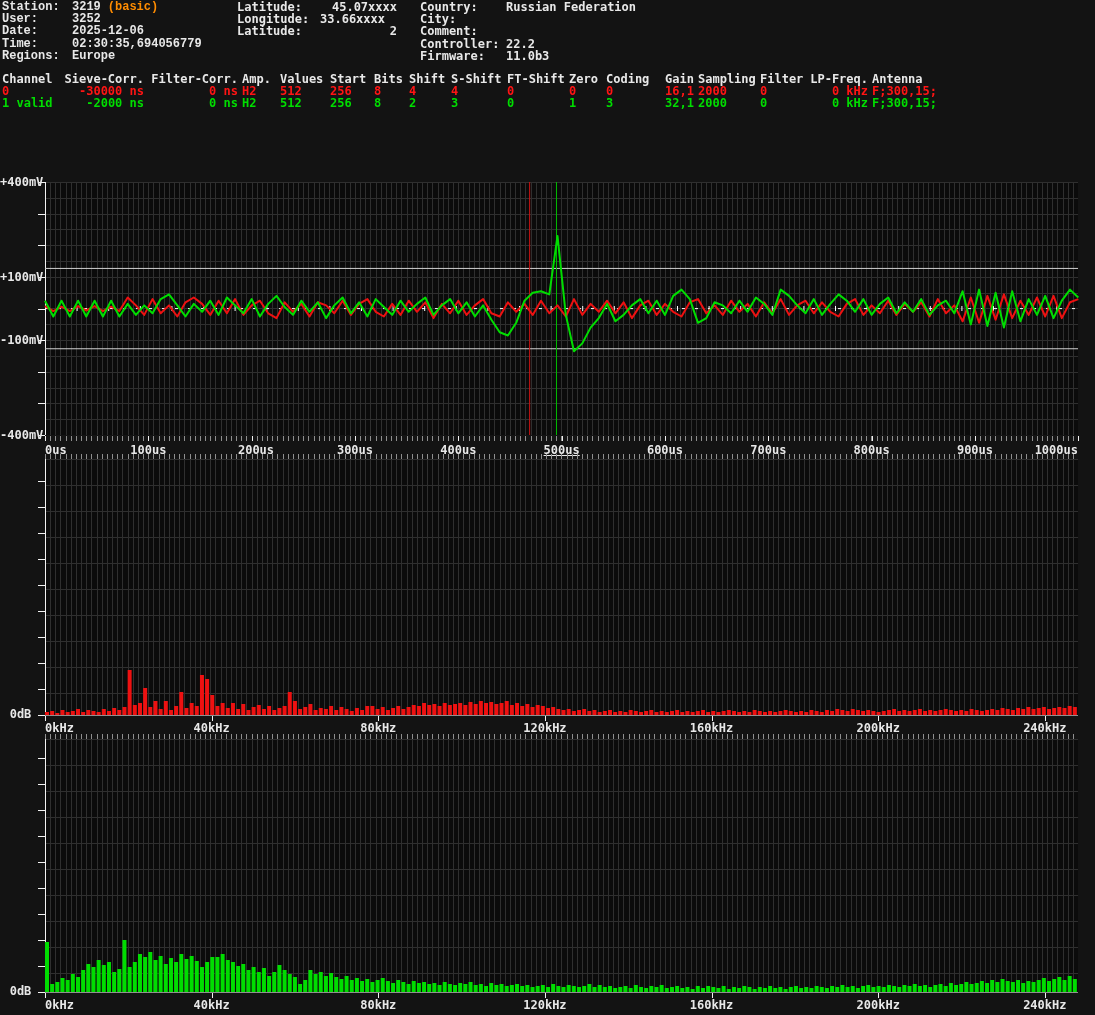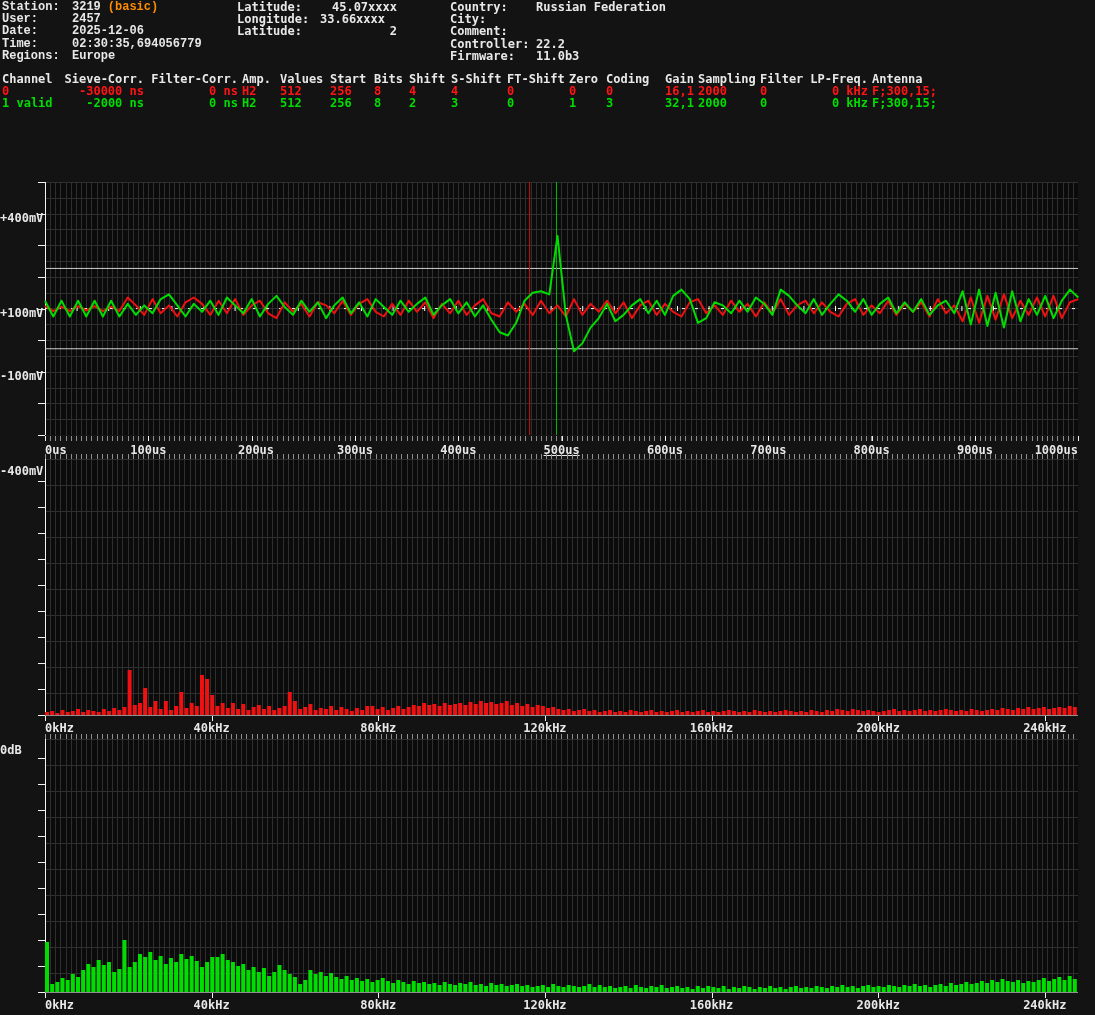--- a/index.html
+++ b/index.html
@@ -17,42 +17,42 @@
           repeating-linear-gradient(180deg,#2f2f2f 0,#2f2f2f 1px,transparent 1px,transparent 15.81px);}
   .grid.sp{background-image:
           repeating-linear-gradient(90deg,#2f2f2f 0,#2f2f2f 1px,transparent 1px,transparent 5.165px),
           repeating-linear-gradient(180deg,#2f2f2f 0,#2f2f2f 1px,transparent 1px,transparent 26px);}
   .ruler{position:absolute;height:5px;
          background-image:repeating-linear-gradient(90deg,#8f8f8f 0,#8f8f8f 1px,transparent 1px,transparent 5.165px);}
   .yaxis{position:absolute;width:1px;background:#f2f2f2;}
   .ytick{position:absolute;width:7px;height:1px;background:#f2f2f2;}
   .xtick{position:absolute;width:1px;height:5px;background:#f2f2f2;}
   .baseline{position:absolute;height:1px;background:#909090;}
-  .ylab{position:absolute;left:0;width:41px;text-align:left;line-height:12px;margin-top:36px;}
+  .ylab{position:absolute;left:0;width:41px;text-align:center;line-height:12px;}
   .xlab{position:absolute;line-height:12px;}
   .ctr{transform:translateX(-50%);}
   svg{position:absolute;left:0;top:0;}
 </style>
 </head>
 <body>
 
 <div id="screen">
   <div class="abs" id="header-col1" style="left:2px;top:1px;font-family:Liberation Mono, monospace;">
       <div class="hline"><span class="hlabel" style="width:70px">Station:</span><span class="hval">3219</span><span class="hval" style="color:#ff8c00;margin-left:7px">(basic)</span></div>
-      <div class="hline"><span class="hlabel" style="width:70px">User:</span><span class="hval">2457</span></div>
+      <div class="hline"><span class="hlabel" style="width:70px">User:</span><span class="hval">3252</span></div>
       <div class="hline"><span class="hlabel" style="width:70px">Date:</span><span class="hval">2025-12-06</span></div>
       <div class="hline"><span class="hlabel" style="width:70px">Time:</span><span class="hval">02:30:35,694056779</span></div>
       <div class="hline"><span class="hlabel" style="width:70px">Regions:</span><span class="hval">Europe</span></div>
     </div>
   <div class="abs" id="header-col2" style="left:237px;top:1px;">
       <div class="hline"><span class="hlabel" style="width:83px">Latitude:</span><span class="hval" style="width:77px;text-align:right">45.07xxxx</span></div>
       <div class="hline"><span class="hlabel" style="width:83px">Longitude:</span><span class="hval" style="width:77px;text-align:left">33.66xxxx</span></div>
       <div class="hline"><span class="hlabel" style="width:83px">Latitude:</span><span class="hval" style="width:77px;text-align:right">2</span></div>
     </div>
-  <div class="abs" id="header-col3" style="left:420px;top:1px;margin-left:30px;">
+  <div class="abs" id="header-col3" style="left:420px;top:1px;">
       <div class="hline"><span class="hlabel" style="width:86px">Country:</span><span class="hval">Russian Federation</span></div>
       <div class="hline"><span class="hlabel" style="width:86px">City:</span><span class="hval"></span></div>
       <div class="hline"><span class="hlabel" style="width:86px">Comment:</span><span class="hval"></span></div>
       <div class="hline"><span class="hlabel" style="width:86px">Controller:</span><span class="hval">22.2</span></div>
       <div class="hline"><span class="hlabel" style="width:86px">Firmware:</span><span class="hval">11.0b3</span></div>
     </div>
   <div class="abs" id="channel-table" style="left:2px;top:73px;">
       <div class="hline"><span style="display:inline-block;width:54px;margin-right:4px">Channel</span><span style="display:inline-block;width:84px;margin-right:4px;text-align:right">Sieve-Corr.</span><span style="display:inline-block;width:90px;margin-right:4px;text-align:right">Filter-Corr.</span><span style="display:inline-block;width:34px;margin-right:4px">Amp.</span><span style="display:inline-block;width:46px;margin-right:4px">Values</span><span style="display:inline-block;width:40px;margin-right:4px">Start</span><span style="display:inline-block;width:31px;margin-right:4px">Bits</span><span style="display:inline-block;width:38px;margin-right:4px">Shift</span><span style="display:inline-block;width:52px;margin-right:4px">S-Shift</span><span style="display:inline-block;width:58px;margin-right:4px">FT-Shift</span><span style="display:inline-block;width:33px;margin-right:4px">Zero</span><span style="display:inline-block;width:46px;margin-right:4px">Coding</span><span style="display:inline-block;width:38px;margin-right:4px;text-align:right">Gain</span><span style="display:inline-block;width:58px;margin-right:4px">Sampling</span><span style="display:inline-block;width:44px;margin-right:4px">Filter</span><span style="display:inline-block;width:60px;margin-right:4px;text-align:right">LP-Freq.</span><span style="display:inline-block;width:72px;margin-right:4px">Antenna</span></div>
       <div class="hline" style="color:#ff1414"><span style="display:inline-block;width:54px;margin-right:4px">0</span><span style="display:inline-block;width:84px;margin-right:4px;text-align:right">-30000 ns</span><span style="display:inline-block;width:90px;margin-right:4px;text-align:right">0 ns</span><span style="display:inline-block;width:34px;margin-right:4px">H2</span><span style="display:inline-block;width:46px;margin-right:4px">512</span><span style="display:inline-block;width:40px;margin-right:4px">256</span><span style="display:inline-block;width:31px;margin-right:4px">8</span><span style="display:inline-block;width:38px;margin-right:4px">4</span><span style="display:inline-block;width:52px;margin-right:4px">4</span><span style="display:inline-block;width:58px;margin-right:4px">0</span><span style="display:inline-block;width:33px;margin-right:4px">0</span><span style="display:inline-block;width:46px;margin-right:4px">0</span><span style="display:inline-block;width:38px;margin-right:4px;text-align:right">16,1</span><span style="display:inline-block;width:58px;margin-right:4px">2000</span><span style="display:inline-block;width:44px;margin-right:4px">0</span><span style="display:inline-block;width:60px;margin-right:4px;text-align:right">0 kHz</span><span style="display:inline-block;width:72px;margin-right:4px">F;300,15;</span></div>
       <div class="hline" style="color:#00dd00"><span style="display:inline-block;width:54px;margin-right:4px">1 valid</span><span style="display:inline-block;width:84px;margin-right:4px;text-align:right">-2000 ns</span><span style="display:inline-block;width:90px;margin-right:4px;text-align:right">0 ns</span><span style="display:inline-block;width:34px;margin-right:4px">H2</span><span style="display:inline-block;width:46px;margin-right:4px">512</span><span style="display:inline-block;width:40px;margin-right:4px">256</span><span style="display:inline-block;width:31px;margin-right:4px">8</span><span style="display:inline-block;width:38px;margin-right:4px">2</span><span style="display:inline-block;width:52px;margin-right:4px">3</span><span style="display:inline-block;width:58px;margin-right:4px">0</span><span style="display:inline-block;width:33px;margin-right:4px">1</span><span style="display:inline-block;width:46px;margin-right:4px">3</span><span style="display:inline-block;width:38px;margin-right:4px;text-align:right">32,1</span><span style="display:inline-block;width:58px;margin-right:4px">2000</span><span style="display:inline-block;width:44px;margin-right:4px">0</span><span style="display:inline-block;width:60px;margin-right:4px;text-align:right">0 kHz</span><span style="display:inline-block;width:72px;margin-right:4px">F;300,15;</span></div>

